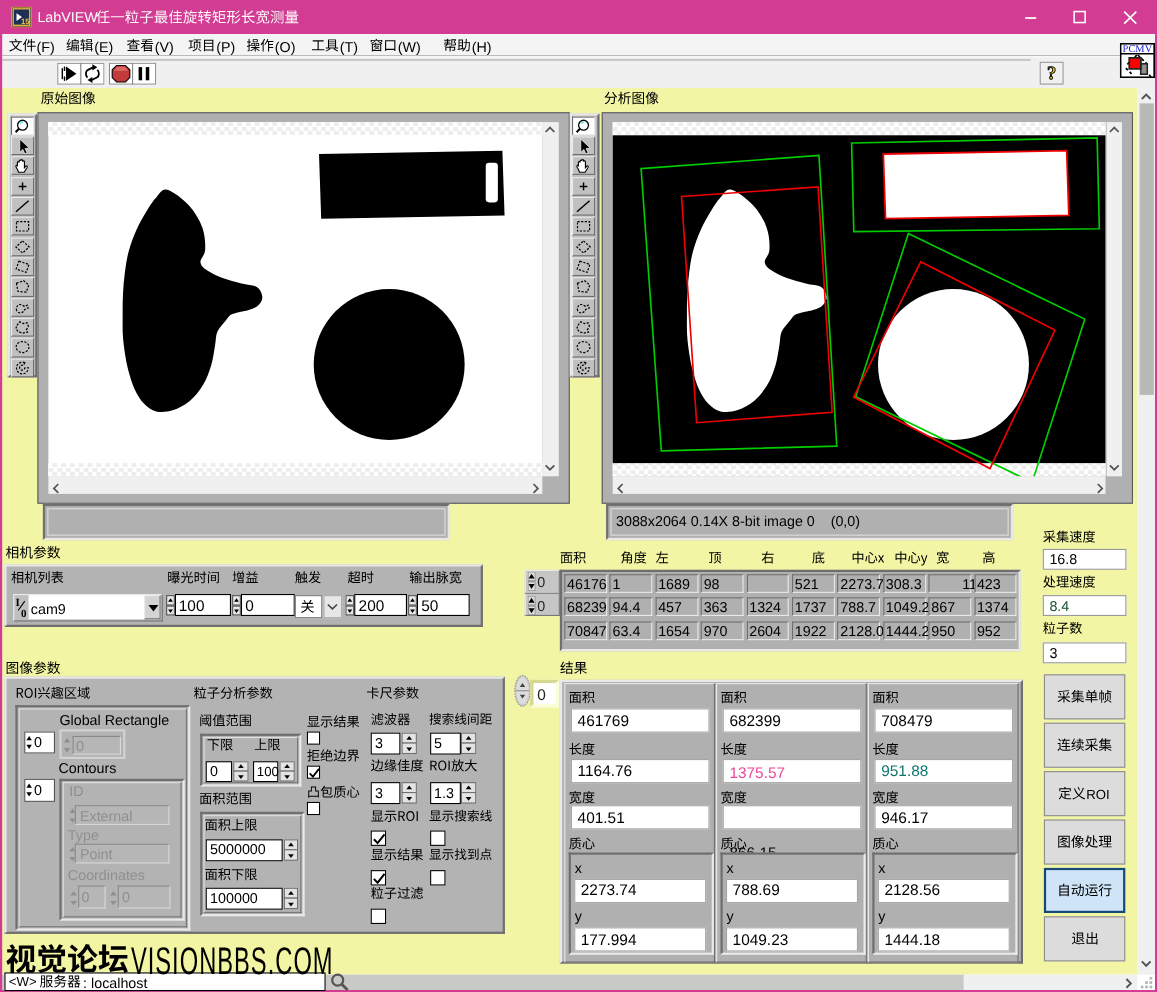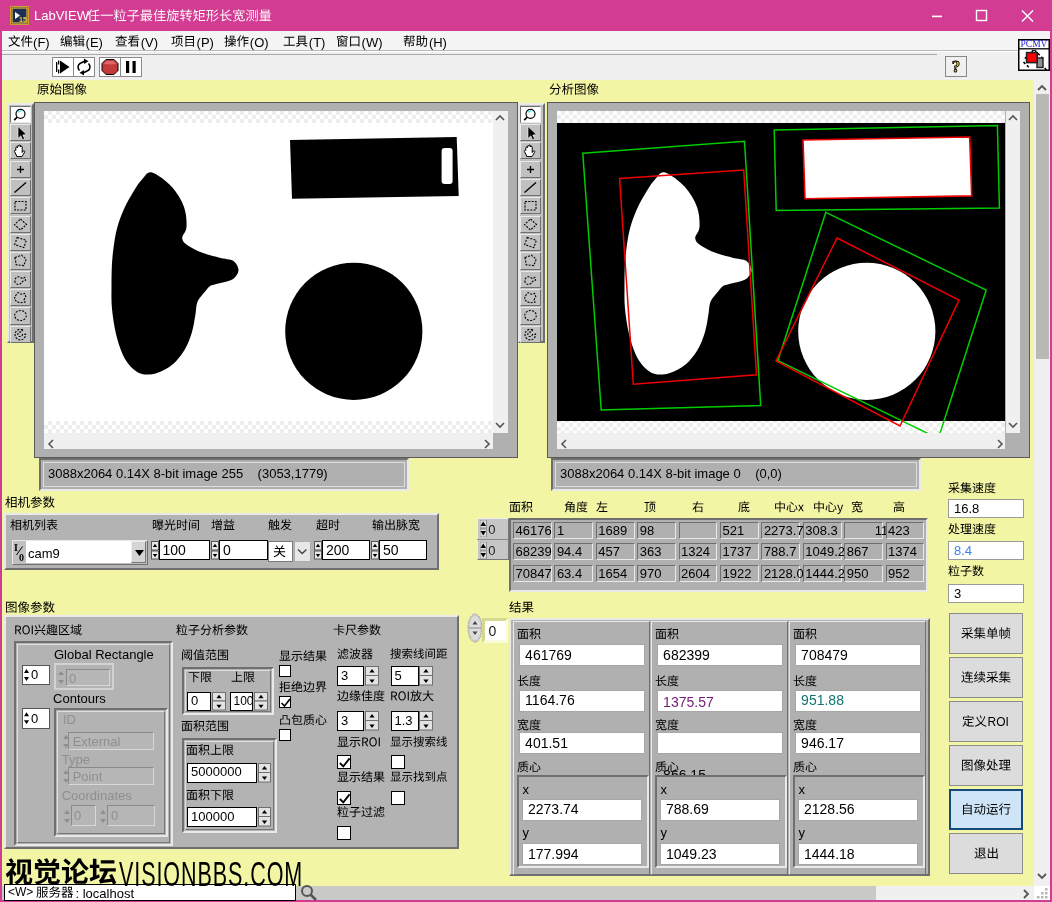--- a/index.html
+++ b/index.html
@@ -477,21 +477,20 @@
 <path d="M268.8 101.3 L429.2 179.1 L381.3 327.5 L220.9 249.7 Z"></path>
 </g>
 <g fill="none" stroke="#e00" stroke-width="1.5">
 <path d="M62.6 67.6 L186.7 59 L199.5 263.8 L76.3 273.3 Z"></path>
 <path d="M280 127 L402 189 L343 315 L219 250 Z"></path>
 </g>
         </g>
 </svg>
 <div style="left:39.0px;top:457.5px;width:370.0px;height:33.5px;background:#b0b0b0;border:2px solid;border-color:#6f6f6f #e9e9e9 #e9e9e9 #6f6f6f;"></div>
 <div style="left:43.0px;top:461.5px;width:362.0px;height:25.5px;background:#b0b0b0;border:1.5px solid #dedede"></div>
-<div style="left:48.0px;top:466.2px;font:13px 'Liberation Sans',sans-serif;color:#000;white-space:pre;">3088x2064 0.14X 8-bit image 255    (3053,1779)</div>
 <div style="left:551.0px;top:457.5px;width:370.0px;height:33.5px;background:#b0b0b0;border:2px solid;border-color:#6f6f6f #e9e9e9 #e9e9e9 #6f6f6f;"></div>
 <div style="left:555.0px;top:461.5px;width:362.0px;height:25.5px;background:#b0b0b0;border:1.5px solid #dedede"></div>
 <div style="left:560.0px;top:466.2px;font:13px 'Liberation Sans',sans-serif;color:#000;white-space:pre;">3088x2064 0.14X 8-bit image 0    (0,0)</div>
 <svg class="t" style="left:4.5px;top:495.5px" width="52" height="18">
         <g fill="#000" transform="translate(0,10.75) scale(0.012500,-0.012500)">
           <use href="#g76f8" x="0"></use>
           <use href="#g673a" x="1000"></use>
           <use href="#g53c2" x="2000"></use>
           <use href="#g6570" x="3000"></use>
         </g>
@@ -738,21 +737,21 @@
 <div style="left:954.0px;top:501.0px;font:13px 'Liberation Sans',sans-serif;color:#000;white-space:pre;">16.8</div>
 <svg class="t" style="left:948.0px;top:523.0px" width="50" height="18">
         <g fill="#000" transform="translate(0,10.32) scale(0.012000,-0.012000)">
           <use href="#g5904" x="0"></use>
           <use href="#g7406" x="1000"></use>
           <use href="#g901f" x="2000"></use>
           <use href="#g5ea6" x="3000"></use>
         </g>
       </svg>
 <div style="left:948.0px;top:540.5px;width:76.0px;height:19.5px;background:#fff;border:1px solid #9a9a9a"></div>
-<div style="left:954.0px;top:543.0px;font:13px 'Liberation Sans',sans-serif;color:#3b82f6;white-space:pre;">8.4</div>
+<div style="left:954.0px;top:543.0px;font:13px 'Liberation Sans',sans-serif;color:#14532d;white-space:pre;">8.4</div>
 <svg class="t" style="left:948.0px;top:565.0px" width="38" height="18">
         <g fill="#000" transform="translate(0,10.32) scale(0.012000,-0.012000)">
           <use href="#g7c92" x="0"></use>
           <use href="#g5b50" x="1000"></use>
           <use href="#g6570" x="2000"></use>
         </g>
       </svg>
 <div style="left:948.0px;top:583.5px;width:76.0px;height:19.5px;background:#fff;border:1px solid #9a9a9a"></div>
 <div style="left:954.0px;top:586.0px;font:13px 'Liberation Sans',sans-serif;color:#000;white-space:pre;">3</div>
 <svg class="t" style="left:5.0px;top:601.0px" width="52" height="18">
@@ -1131,21 +1130,21 @@
       </svg>
 <div style="left:657.1px;top:644.4px;width:126.2px;height:22.0px;background:#fff;border:1px solid #a6a6a6"></div>
 <div style="left:663.1px;top:646.9px;font:14px 'Liberation Sans',sans-serif;color:#000;white-space:pre;">682399</div>
 <svg class="t" style="left:655.0px;top:674.5px" width="26" height="18">
         <g fill="#000" transform="translate(0,10.32) scale(0.012000,-0.012000)">
           <use href="#g957f" x="0"></use>
           <use href="#g5ea6" x="1000"></use>
         </g>
       </svg>
 <div style="left:657.1px;top:689.9px;width:126.2px;height:22.0px;background:#fff;border:1px solid #a6a6a6"></div>
-<div style="left:663.1px;top:694px;font:14px 'Liberation Sans',sans-serif;color:#701a75;white-space:pre;">1375.57</div>
+<div style="left:663.1px;top:694px;font:14px 'Liberation Sans',sans-serif;color:#ec4899;white-space:pre;">1375.57</div>
 <svg class="t" style="left:655.0px;top:718.5px" width="26" height="18">
         <g fill="#000" transform="translate(0,10.32) scale(0.012000,-0.012000)">
           <use href="#g5bbd" x="0"></use>
           <use href="#g5ea6" x="1000"></use>
         </g>
       </svg>
 <div style="left:657.1px;top:732.4px;width:126.2px;height:22.0px;background:#fff;border:1px solid #a6a6a6"></div>
 <div style="left:663.1px;top:734.9px;font:14px 'Liberation Sans',sans-serif;color:#000;white-space:pre;margin-top:32px;">866.15</div>
 <svg class="t" style="left:655.0px;top:761.0px" width="26" height="18">
         <g fill="#000" transform="translate(0,10.32) scale(0.012000,-0.012000)">

